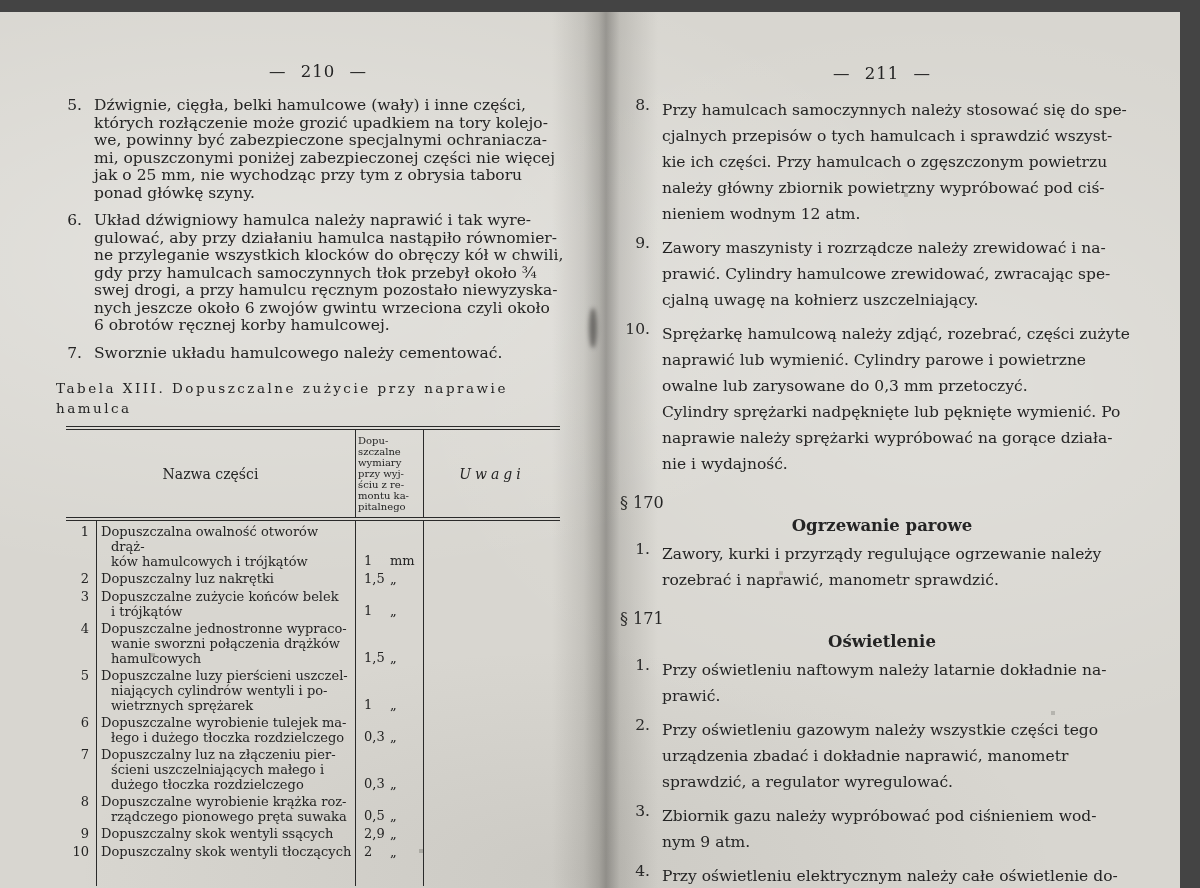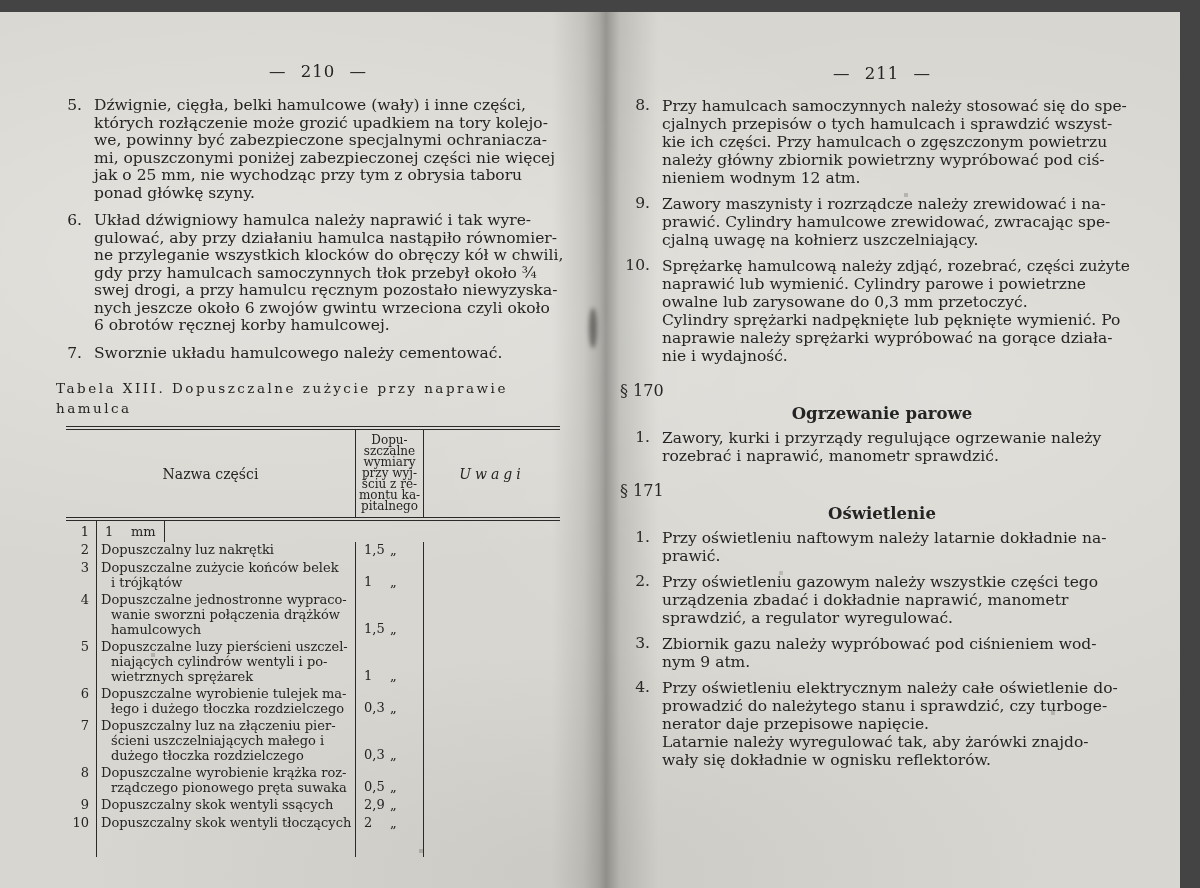--- a/index.html
+++ b/index.html
@@ -38,33 +38,33 @@
   .page-left{left:56px;top:50px;width:524px;}
   .page-right{left:620px;top:52px;width:524px;}
   .pagenum{text-align:center;font-size:16.5px;letter-spacing:1px;word-spacing:8px;margin-bottom:16px;}
   .page-right .pagenum{margin-bottom:14px;}
   
   .item{display:flex;margin-bottom:10px;}
   .page-right .item{margin-bottom:8px;}
   .inum{flex:none;width:26px;text-align:right;margin-right:12px;font-size:15.5px;line-height:17.5px;}
   .page-right .inum{width:30px;line-height:17.4px;}
   .itxt{flex:1;font-size:15.5px;line-height:17.5px;white-space:pre-line;}
-  .page-right .itxt{line-height:18px;}
+  .page-right .itxt{line-height:26px;}
   
   .sechead{font-size:16px;margin:16px 0 4px;}
   .sectitle{text-align:center;font-size:16.5px;font-weight:bold;margin:0 0 6px;}
   .sec-items{margin-top:0;}
   
   .ttitle{margin:16px 0 8px;text-align:left;font-size:13.5px;letter-spacing:2.5px;line-height:20px;white-space:pre-line;}
   .dtable{margin-left:10px;width:494px;border-top:4px double #2a2a2a;}
   .thead{display:flex;align-items:stretch;border-bottom:4px double #2a2a2a;min-height:85px;}
   .h-name{box-sizing:border-box;width:290px;border-right:1px solid #2a2a2a;
     display:flex;align-items:center;justify-content:center;font-size:14px;}
   .h-dims{box-sizing:border-box;width:68px;border-right:1px solid #2a2a2a;
-    font-size:12px;line-height:11px;text-align:center;padding:5px 2px;white-space:pre-line;}
+    font-size:10px;line-height:11px;padding:5px 2px;white-space:pre-line;}
   .h-notes{flex:1;display:flex;align-items:center;justify-content:center;font-size:14px;letter-spacing:4px;font-style:italic;}
   .trow{display:flex;align-items:stretch;}
   .trow.first .c-no,.trow.first .c-name,.trow.first .c-val{padding-top:3px;}
   .c-no{box-sizing:border-box;flex:none;width:31px;border-right:1px solid #2a2a2a;
     text-align:right;padding-right:7px;font-size:13px;line-height:15px;padding-bottom:2px;}
   .c-name{box-sizing:border-box;flex:none;width:259px;border-right:1px solid #2a2a2a;
     font-size:13px;line-height:15px;white-space:pre-line;padding:0 2px 2px 14px;text-indent:-10px;}
   .c-val{box-sizing:border-box;flex:none;width:68px;border-right:1px solid #2a2a2a;
     display:flex;align-items:flex-end;padding:0 2px 3px 8px;font-size:13px;line-height:15px;}
   .v-num{flex:none;width:26px;}
@@ -115,20 +115,22 @@
 wymiary
 przy wyj-
 ściu z re-
 montu ka-
 pitalnego</div>
         <div class="h-notes">Uwagi</div>
       </div>
 
       <div class="trow first">
         <div class="c-no">1</div>
+        <div class="c-name">Dopuszczalna owalność otworów drąż-
+ków hamulcowych i trójkątów</div>
         <div class="c-val">
           <span class="v-num">1</span>
           <span class="v-unit">mm</span>
         </div>
         <div class="c-notes"></div>
       </div>
       <div class="trow">
         <div class="c-no">2</div>
         <div class="c-name">Dopuszczalny luz nakrętki</div>
         <div class="c-val">

